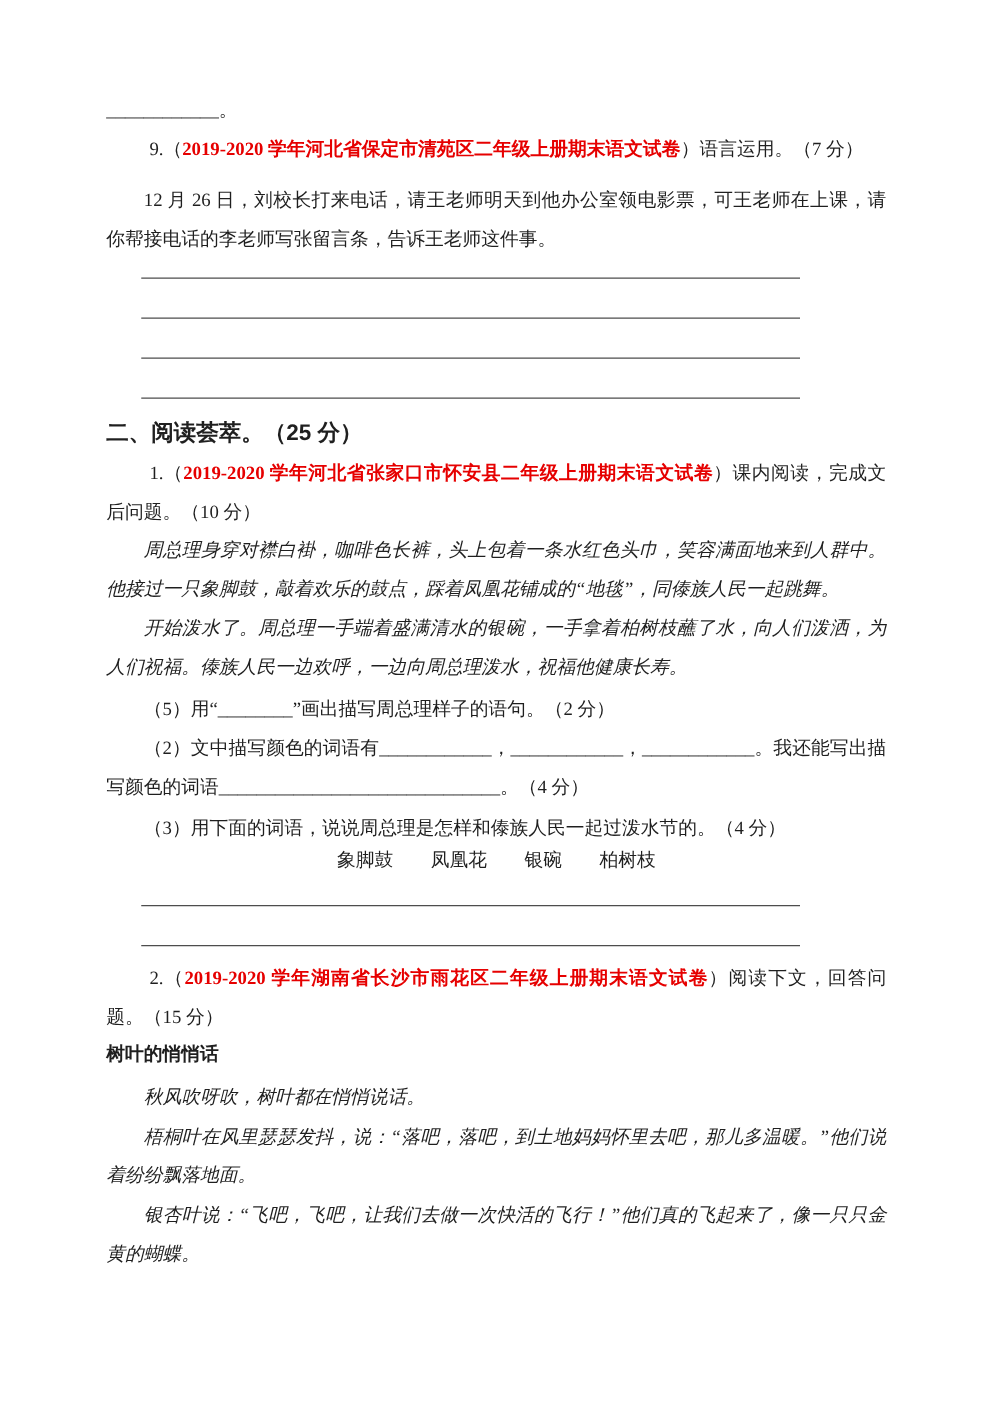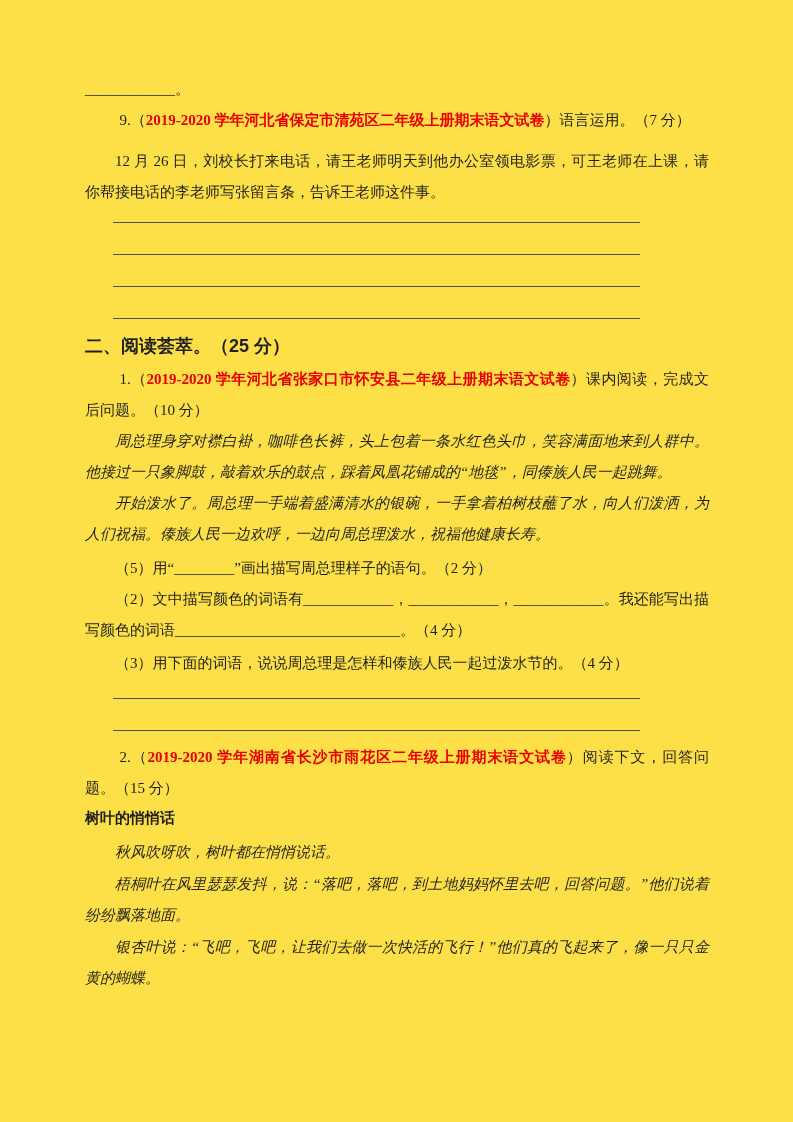--- a/index.html
+++ b/index.html
@@ -1,20 +1,20 @@
 <!DOCTYPE html>
 <html><head>
 <meta charset="utf-8">
 <style>
   html,body{margin:0;padding:0;background:#e9e9e9;}
   .page{
     position:relative;
     width:793px;height:1122px;
     margin:0 auto;
-    background:#fde047;
+    background:#ffffff;
     font-family:"Liberation Serif","DejaVu Serif",serif;
     font-size:15px;line-height:31px;
     color:#1f1f1f;
     overflow:hidden;
     box-sizing:border-box;
     padding:74px 84px 0 85px;
   }
   p{margin:0;padding:0;text-align:justify;text-justify:inter-character;}
   .indent{text-indent:2em;}
   .hdr-indent{text-indent:2.3em;}
@@ -76,27 +76,28 @@
 
   <p class="hdr-indent q1-header"><span>1.（</span><span class="src">2019-2020 学年河北省张家口市怀安县二年级上册期末语文试卷</span><span>）课内阅读，完成文后问题。（10 分）</span></p>
 
   <p class="indent kai">周总理身穿对襟白褂，咖啡色长裤，头上包着一条水红色头巾，笑容满面地来到人群中。他接过一只象脚鼓，敲着欢乐的鼓点，踩着凤凰花铺成的“地毯”，同傣族人民一起跳舞。</p>
   <p class="indent kai">开始泼水了。周总理一手端着盛满清水的银碗，一手拿着柏树枝蘸了水，向人们泼洒，为人们祝福。傣族人民一边欢呼，一边向周总理泼水，祝福他健康长寿。</p>
 
   <p class="indent sub1">（5）用“________”画出描写周总理样子的语句。（2 分）</p>
   <p class="indent">（2）文中描写颜色的词语有____________，____________，____________。我还能写出描写颜色的词语______________________________。（4 分）</p>
   <p class="indent sub3">（3）用下面的词语，说说周总理是怎样和傣族人民一起过泼水节的。（4 分）</p>
 
+  <p class="word-list">象脚鼓　　凤凰花　　银碗　　柏树枝</p>
 
   <div class="rules2">
     <div class="rule"></div>
     <div class="rule"></div>
   </div>
 
   <p class="hdr-indent q2-header"><span>2.（</span><span class="src">2019-2020 学年湖南省长沙市雨花区二年级上册期末语文试卷</span><span>）阅读下文，回答问题。（15 分）</span></p>
 
   <p class="passage-title">树叶的悄悄话</p>
 
   <p class="indent kai q2-p1">秋风吹呀吹，树叶都在悄悄说话。</p>
-  <p class="indent kai q2-p2">梧桐叶在风里瑟瑟发抖，说：“落吧，落吧，到土地妈妈怀里去吧，回答问题。”他们说着纷纷飘落地面。</p>
+  <p class="indent kai q2-p2">梧桐叶在风里瑟瑟发抖，说：“落吧，落吧，到土地妈妈怀里去吧，那儿多温暖。”他们说着纷纷飘落地面。</p>
   <p class="indent kai q2-p3">银杏叶说：“飞吧，飞吧，让我们去做一次快活的飞行！”他们真的飞起来了，像一只只金黄的蝴蝶。</p>
 
 </div>
 
 </body></html>

